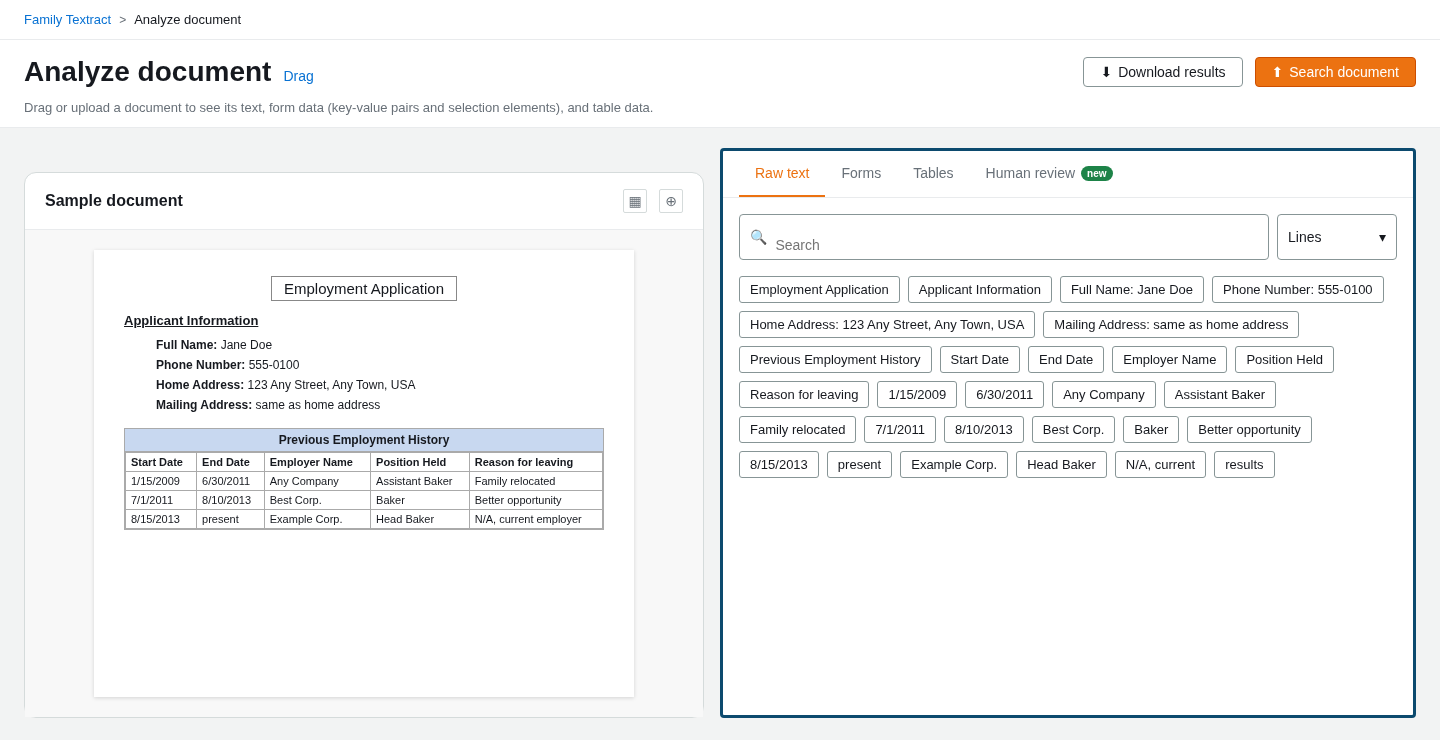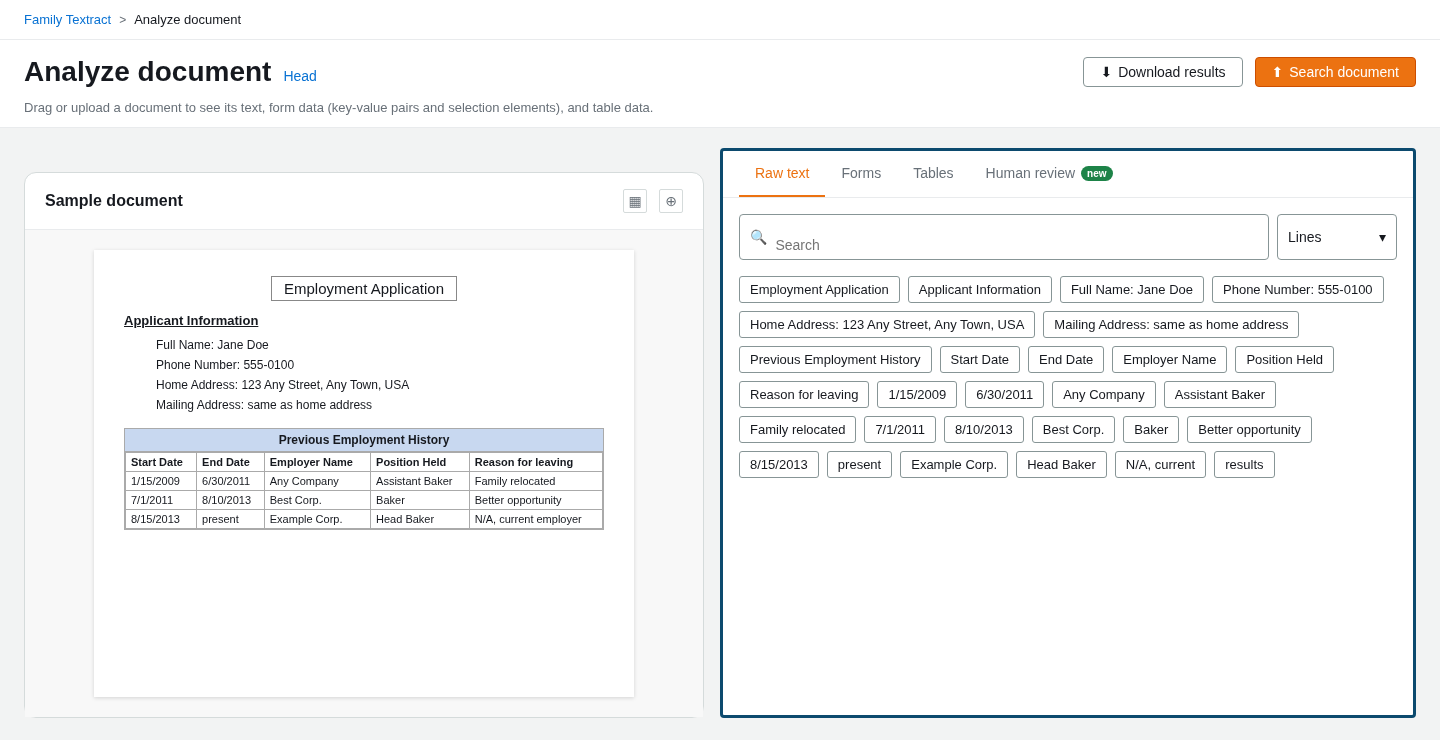--- a/index.html
+++ b/index.html
@@ -26,21 +26,21 @@
     
     .left-panel { background: #fff; border: 1px solid #d5dbdb; border-radius: 12px; width: 680px; min-width: 680px; display: flex; flex-direction: column; margin-top: 24px; }
     .left-panel-header { padding: 16px 20px; border-bottom: 1px solid #e9ebed; display: flex; align-items: center; justify-content: space-between; }
     .left-panel-title { font-size: 16px; font-weight: 700; }
     .left-panel-icons { display: flex; gap: 12px; }
     .panel-icon { width: 24px; height: 24px; cursor: pointer; display: flex; align-items: center; justify-content: center; color: #687078; border: 1px solid #d5dbdb; border-radius: 2px; font-size: 14px; }
     .doc-area { flex: 1; overflow: auto; padding: 20px; background: #f8f8f8; display: flex; justify-content: center; }
     .doc-content { background: #fff; width: 540px; padding: 30px; box-shadow: 0 1px 4px rgba(0,0,0,0.15); }
     .doc-section-title { font-size: 13px; font-weight: 700; margin-bottom: 10px; text-decoration: underline; }
     .doc-field { font-size: 12px; margin-bottom: 6px; }
-    .doc-field-label { font-weight: 400; padding-left: 32px; }
+    .doc-field-label { font-weight: 700; padding-left: 32px; }
     .doc-table-wrap { margin-top: 16px; border: 1px solid #aaa; }
     .doc-table-header { background: #c8d8f0; text-align: center; font-size: 12px; font-weight: 700; padding: 4px; border-bottom: 1px solid #aaa; }
     .doc-table { width: 100%; border-collapse: collapse; font-size: 11px; }
     .doc-table th { font-weight: 700; border: 1px solid #aaa; padding: 3px 5px; text-align: left; background: #fff; }
     .doc-table td { border: 1px solid #aaa; padding: 3px 5px; vertical-align: top; }
 
     
     .right-panel { background: #fff; border: 3px solid #0c4a6e; border-radius: 4px; flex: 1; margin-left: 16px; display: flex; flex-direction: column; }
     .tabs { display: flex; border-bottom: 1px solid #e9ebed; padding: 0 16px; }
     .tab { padding: 14px 16px; font-size: 14px; cursor: pointer; color: #687078; border-bottom: 2px solid transparent; display: flex; align-items: center; gap: 6px; }
@@ -65,21 +65,21 @@
     <a class="breadcrumb-link">Family Textract</a>
     <span class="breadcrumb-sep">&gt;</span>
     <span class="breadcrumb-current">Analyze document</span>
   </div>
 </div>
 
 <div class="page-header">
   <div class="page-title-row">
     <div class="page-title-left">
       <span class="page-title">Analyze document</span>
-      <span class="info-badge">Head</span>
+      <span class="info-badge">Drag</span>
     </div>
     <div class="header-actions">
       <button class="btn-download">
         <span>⬇</span>
         <span>Download results</span>
       </button>
       <button class="btn-upload">
         <span>⬆</span>
         <span>Search document</span>
       </button>

